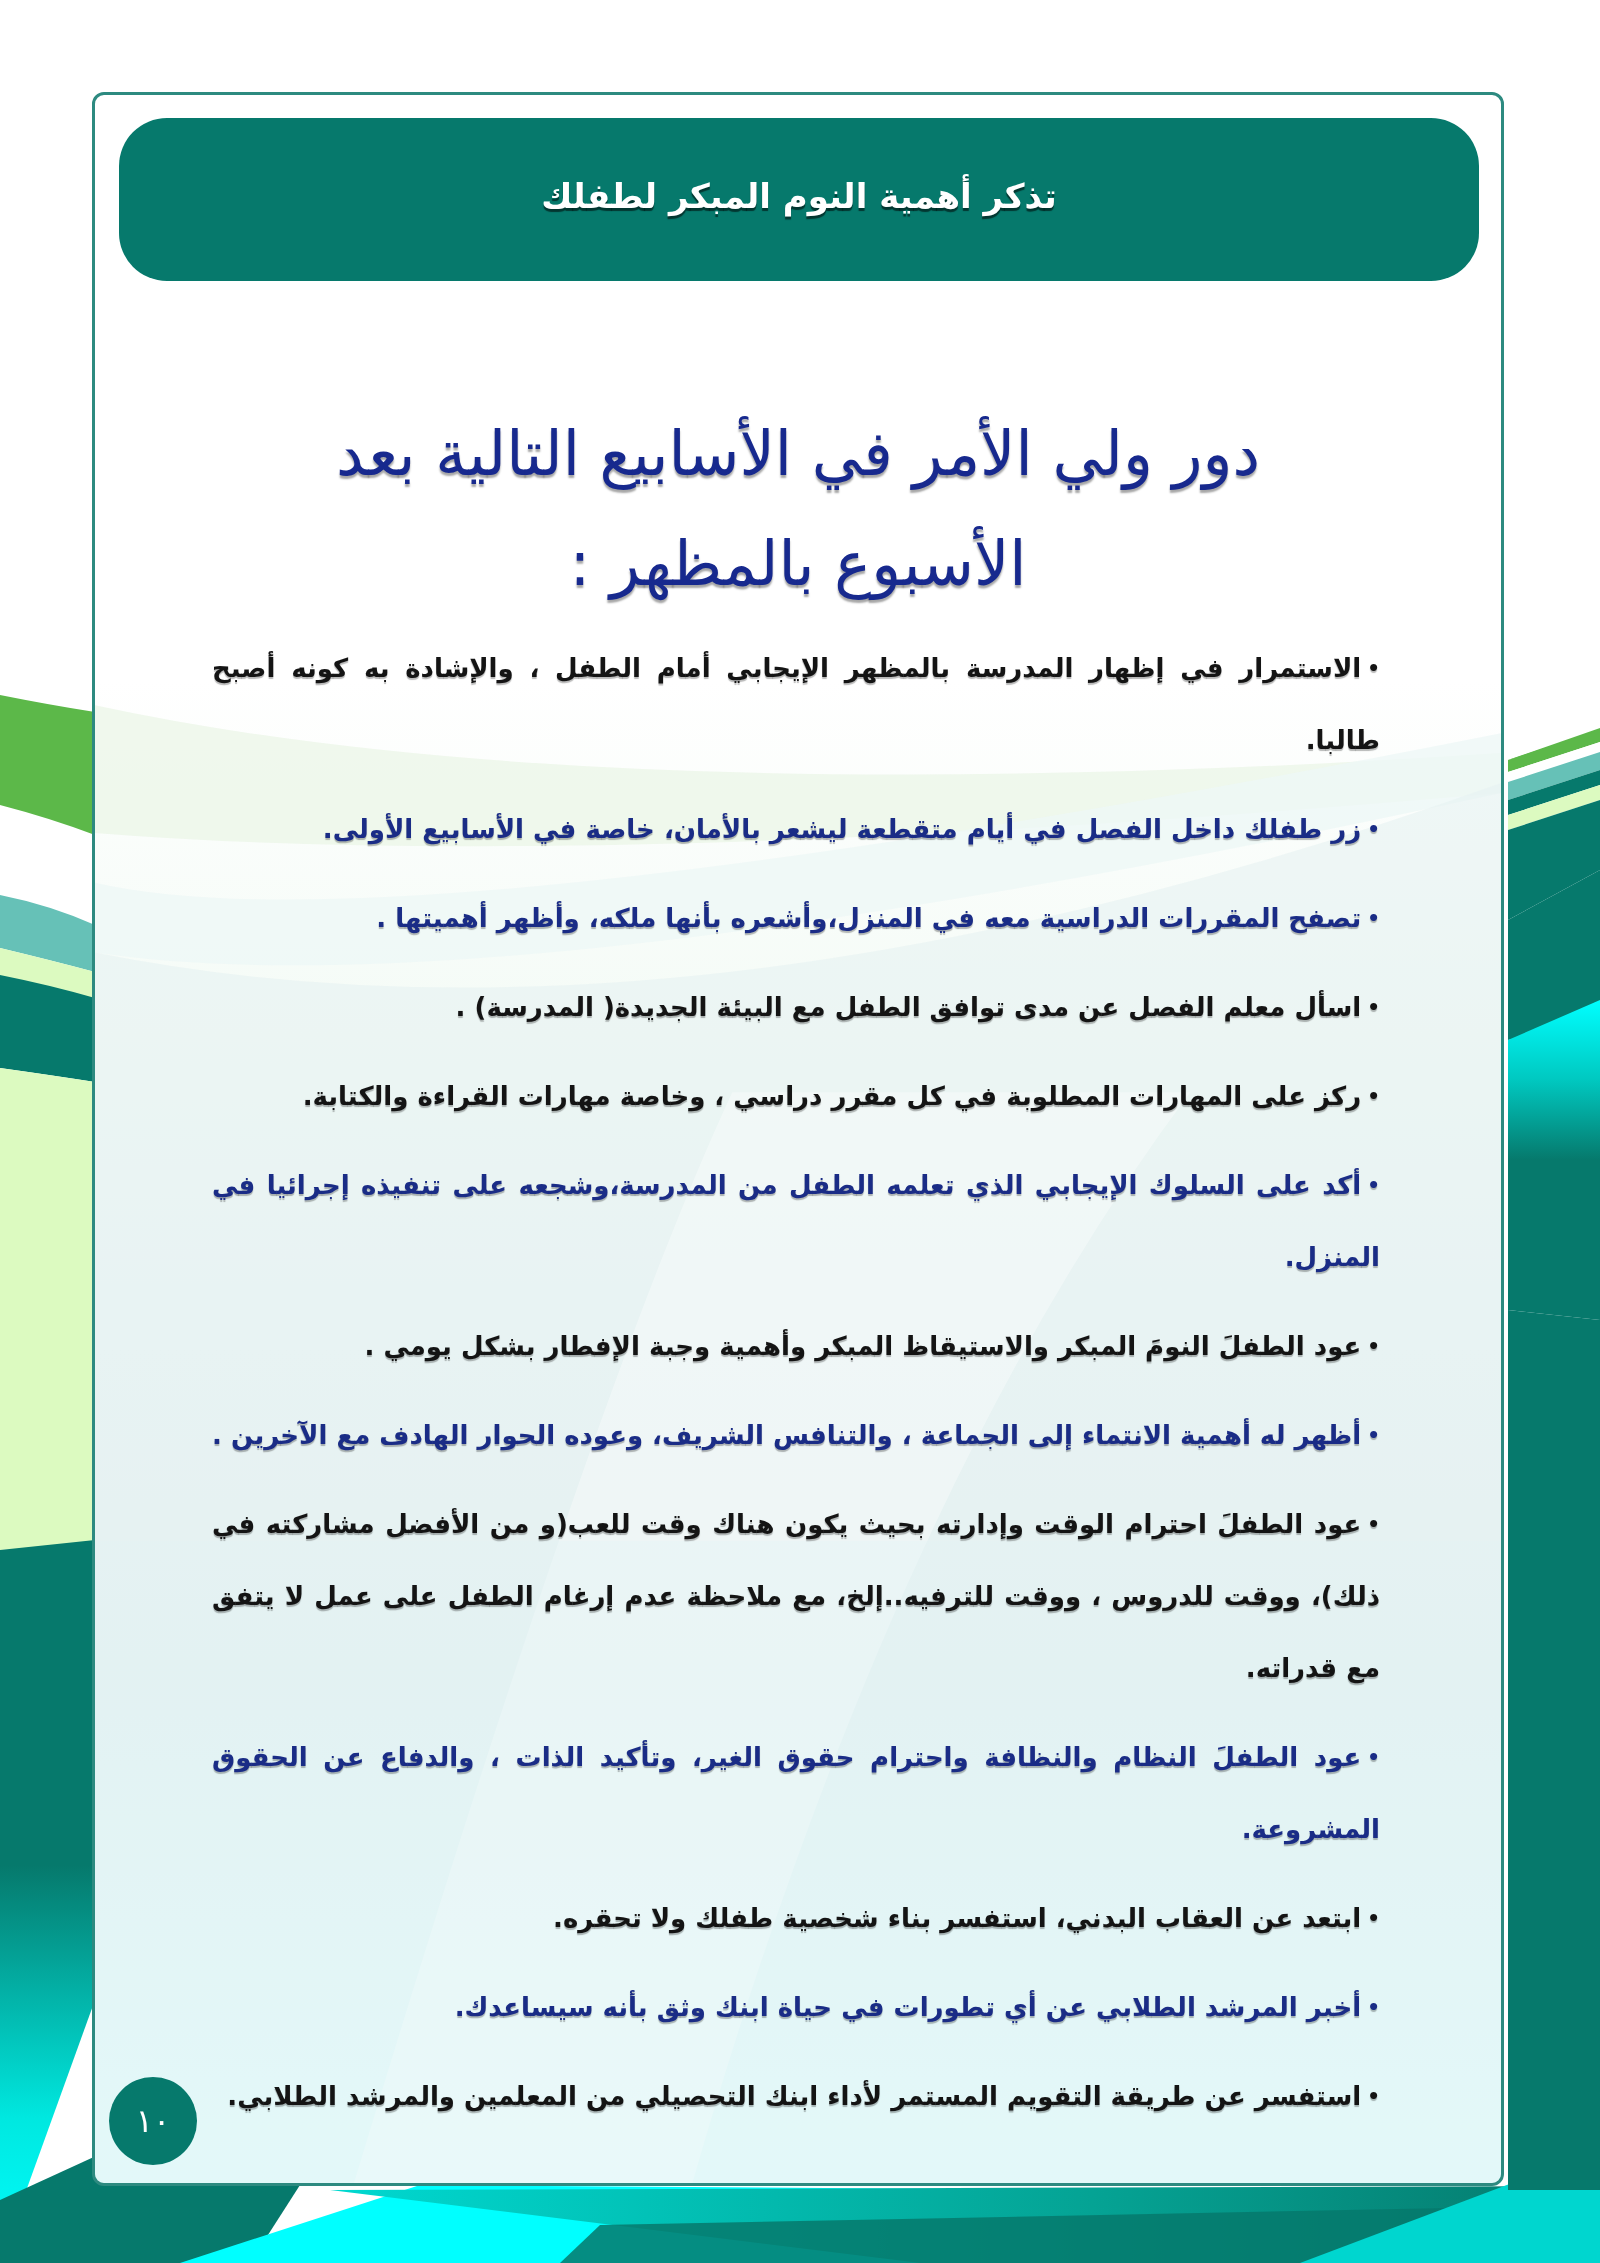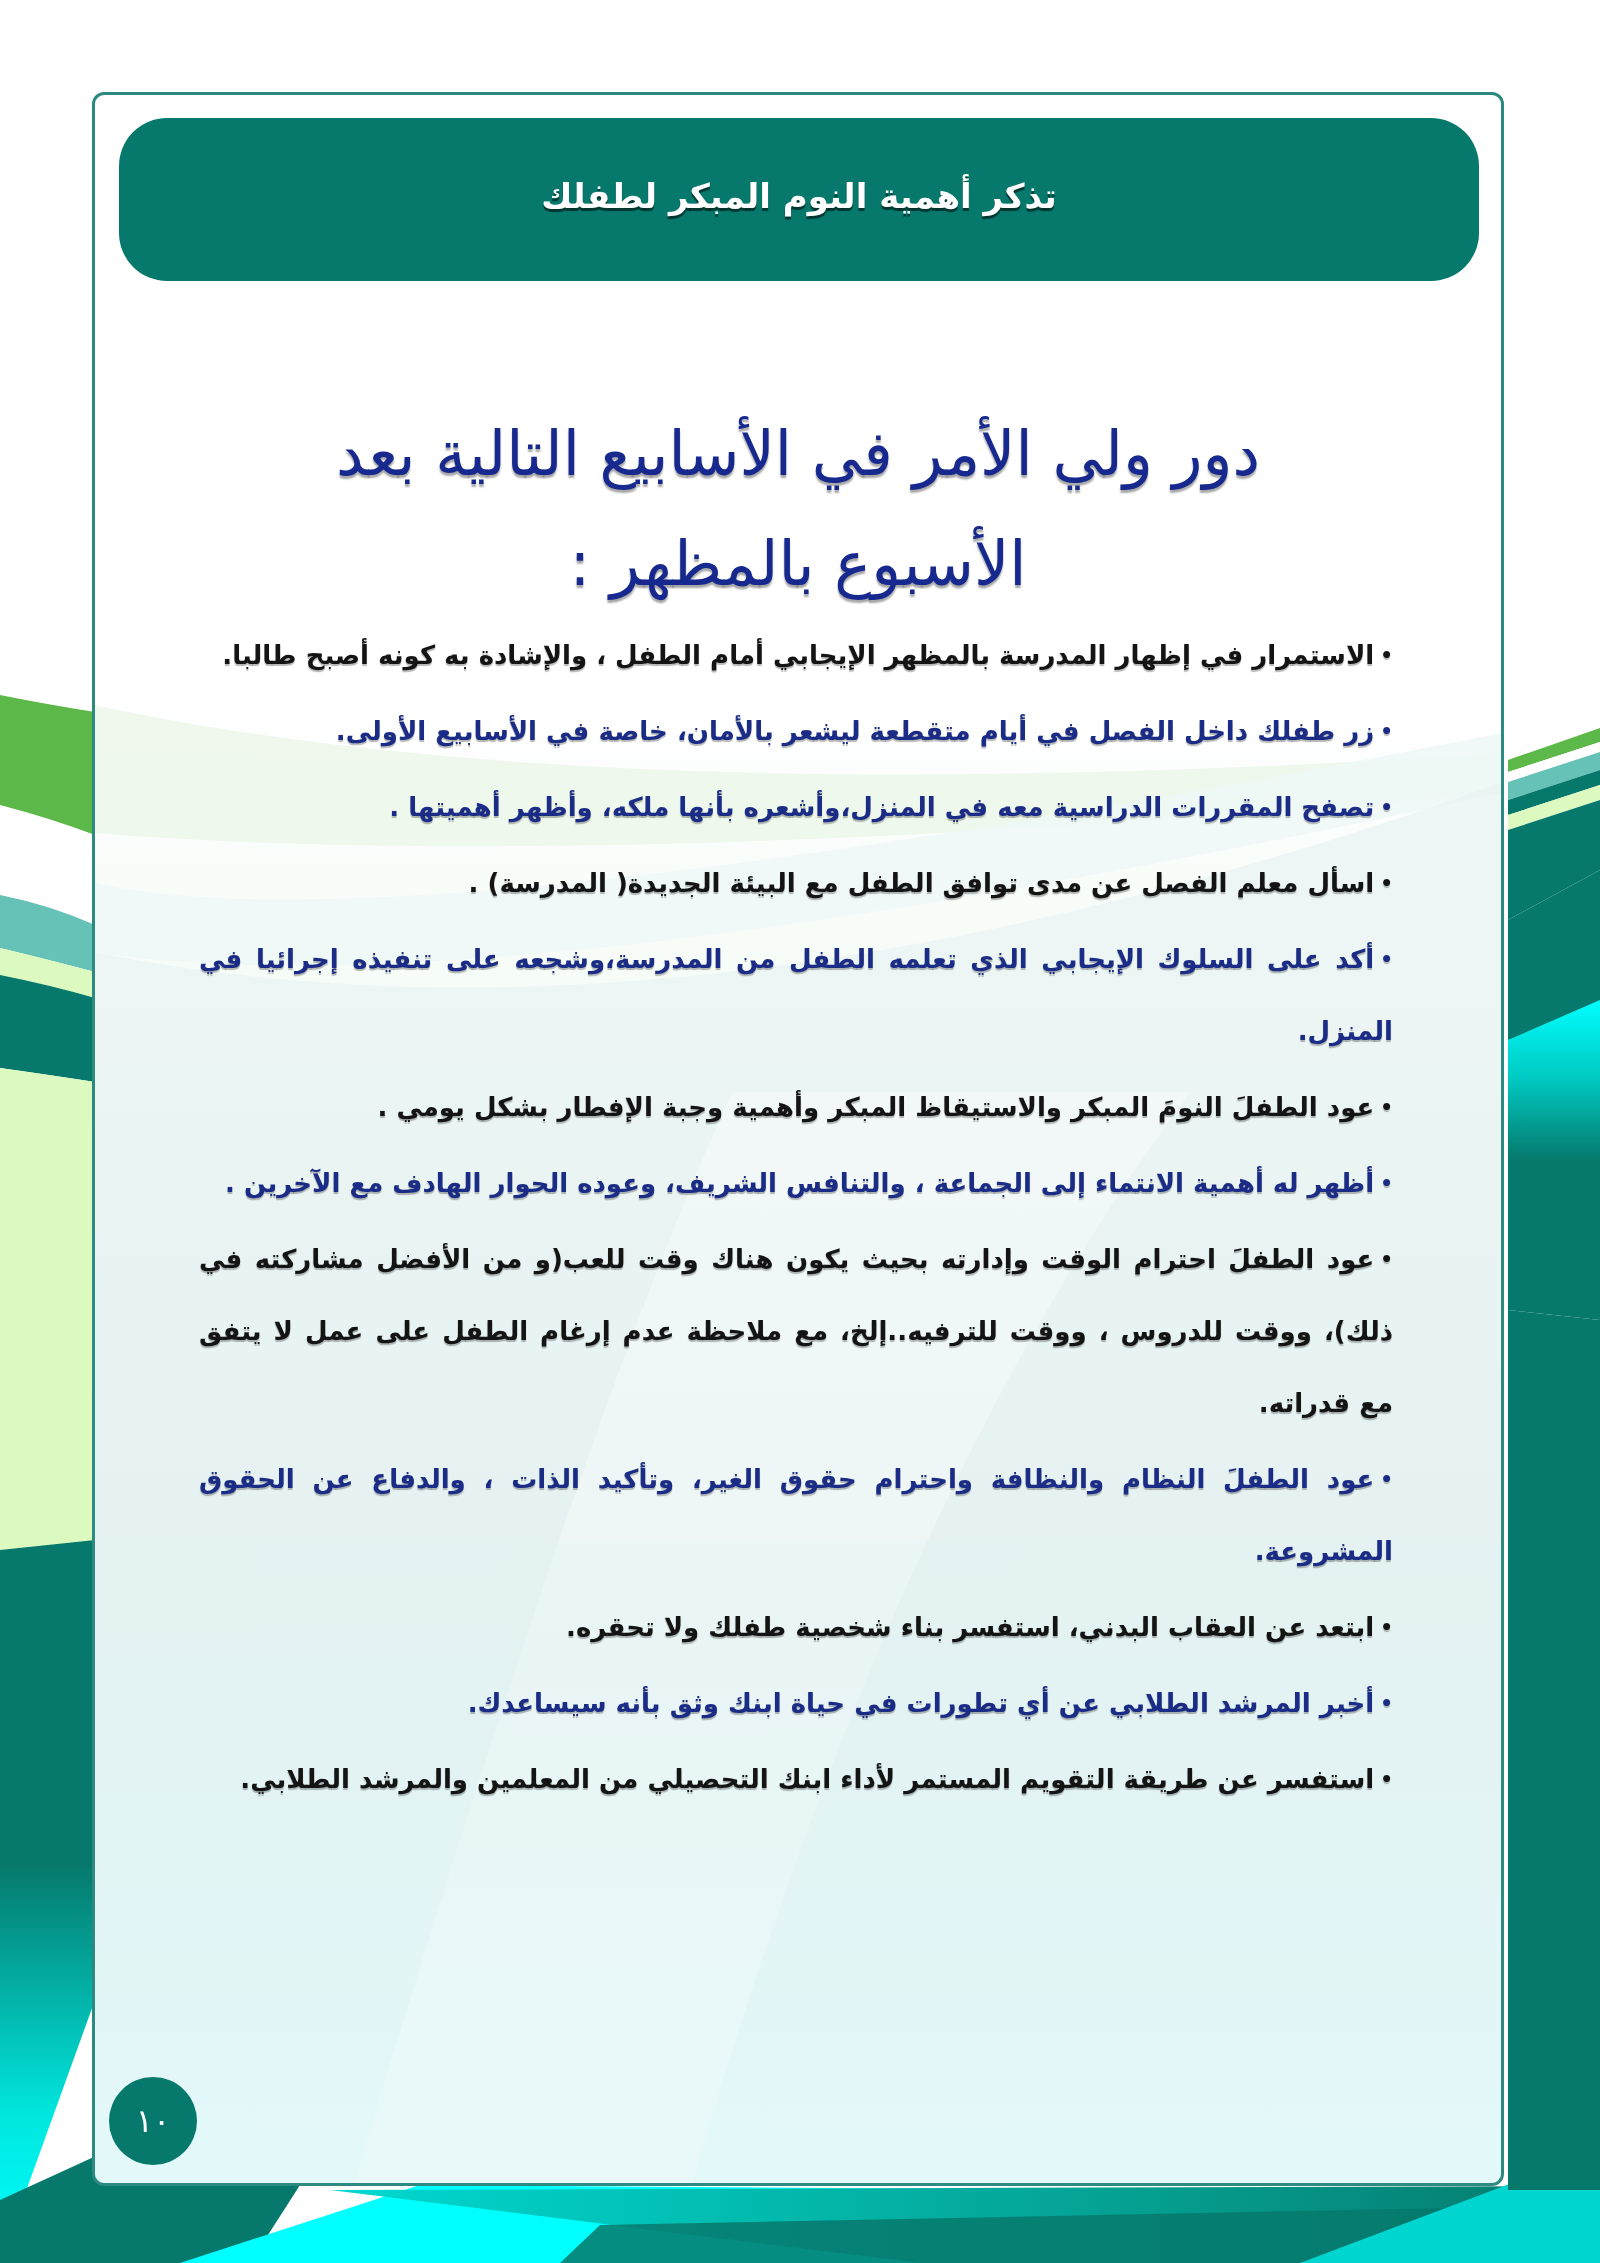--- a/index.html
+++ b/index.html
@@ -88,21 +88,21 @@
       list-style: none;
     }
     .bullet {
       font-family: "DejaVu Sans", sans-serif;
       font-weight: bold;
       font-size: 26px;
       line-height: 72px;
       text-align: justify;
       text-align-last: right;
       text-shadow: 0 2px 1px rgba(0,0,0,0.28);
-      margin: 4px;
+      margin: 17px;
     }
     .bullet.black { color: #141414; }
     .bullet.blue { color: #1a2c86; }
     .bullet .dot {
       display: inline-block;
       margin-left: 6px;
       font-size: 20px;
       vertical-align: top;
     }
     .page-number {
@@ -188,20 +188,21 @@
   <h1 class="main-title">
     <span class="line">دور ولي الأمر في الأسابيع التالية بعد</span>
     <span class="line">الأسبوع بالمظهر :</span>
   </h1>
 
   <ul class="bullets">
     <li class="bullet black"><span class="dot">•</span><span>الاستمرار في إظهار المدرسة بالمظهر الإيجابي أمام الطفل ، والإشادة به كونه أصبح طالبا.</span></li>
     <li class="bullet blue"><span class="dot">•</span><span>زر طفلك داخل الفصل في أيام متقطعة ليشعر بالأمان، خاصة في الأسابيع الأولى.</span></li>
     <li class="bullet blue"><span class="dot">•</span><span>تصفح المقررات الدراسية معه في المنزل،وأشعره بأنها ملكه، وأظهر أهميتها .</span></li>
     <li class="bullet black"><span class="dot">•</span><span>اسأل معلم الفصل عن مدى توافق الطفل مع البيئة الجديدة( المدرسة) .</span></li>
+    <li class="bullet black"><span class="dot">•</span><span>ركز على المهارات المطلوبة في كل مقرر دراسي ، وخاصة مهارات القراءة والكتابة.</span></li>
     <li class="bullet blue"><span class="dot">•</span><span>أكد على السلوك الإيجابي الذي تعلمه الطفل من المدرسة،وشجعه على تنفيذه إجرائيا في المنزل.</span></li>
     <li class="bullet black"><span class="dot">•</span><span>عود الطفلَ النومَ المبكر والاستيقاظ المبكر وأهمية وجبة الإفطار بشكل يومي .</span></li>
     <li class="bullet blue"><span class="dot">•</span><span>أظهر له أهمية الانتماء إلى الجماعة ، والتنافس الشريف، وعوده الحوار الهادف مع الآخرين .</span></li>
     <li class="bullet black"><span class="dot">•</span><span>عود الطفلَ احترام الوقت وإدارته بحيث يكون هناك وقت للعب(و من الأفضل مشاركته في ذلك)، ووقت للدروس ، ووقت للترفيه..إلخ، مع ملاحظة عدم إرغام الطفل على عمل لا يتفق مع قدراته.</span></li>
     <li class="bullet blue"><span class="dot">•</span><span>عود الطفلَ النظام والنظافة واحترام حقوق الغير، وتأكيد الذات ، والدفاع عن الحقوق المشروعة.</span></li>
     <li class="bullet black"><span class="dot">•</span><span>ابتعد عن العقاب البدني، استفسر بناء شخصية طفلك ولا تحقره.</span></li>
     <li class="bullet blue"><span class="dot">•</span><span>أخبر المرشد الطلابي عن أي تطورات في حياة ابنك وثق بأنه سيساعدك.</span></li>
     <li class="bullet black"><span class="dot">•</span><span>استفسر عن طريقة التقويم المستمر لأداء ابنك التحصيلي من المعلمين والمرشد الطلابي.</span></li>
   </ul>
 

